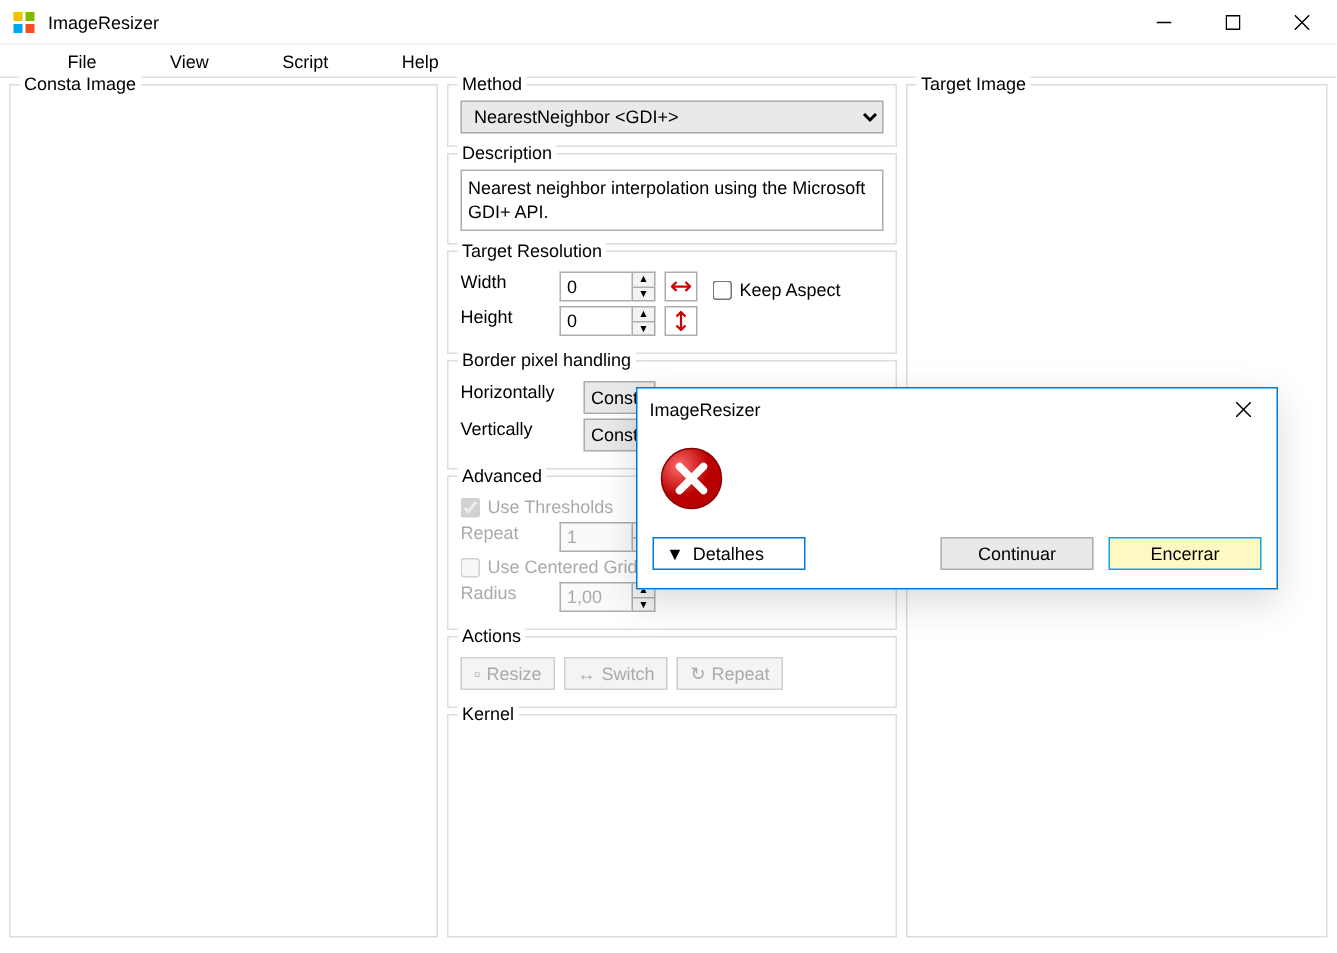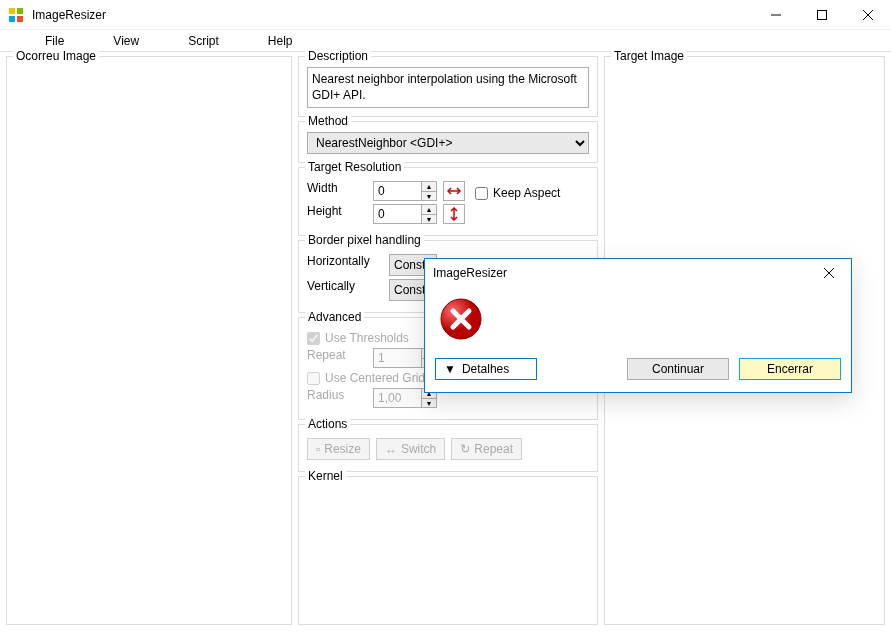--- a/index.html
+++ b/index.html
@@ -103,36 +103,36 @@
   <span class="menu-item">File</span>
   <span class="menu-item">View</span>
   <span class="menu-item">Script</span>
   <span class="menu-item">Help</span>
 </div>
 
 <div class="content">
 
   <div class="col-left">
     <div class="groupbox">
-      <span class="legend">Ocorreu Image</span>
+      <span class="legend">Consta Image</span>
     </div>
   </div>
 
   <div class="col-mid">
-
-    <div class="groupbox">
-      <span class="legend">Description</span>
-      <div class="desc-box">Nearest neighbor interpolation using the Microsoft GDI+ API.</div>
-    </div>
 
     <div class="groupbox">
       <span class="legend">Method</span>
       <select class="full">
         <option>NearestNeighbor &lt;GDI+&gt;</option>
       </select>
+    </div>
+
+    <div class="groupbox">
+      <span class="legend">Description</span>
+      <div class="desc-box">Nearest neighbor interpolation using the Microsoft GDI+ API.</div>
     </div>
 
     <div class="groupbox">
       <span class="legend">Target Resolution</span>
       <div style="display:flex; gap:10px; align-items:flex-start;">
         <div>
           <div class="row">
             <span class="lbl">Width</span>
             <div class="spinner">
               <input value="0" style="">

